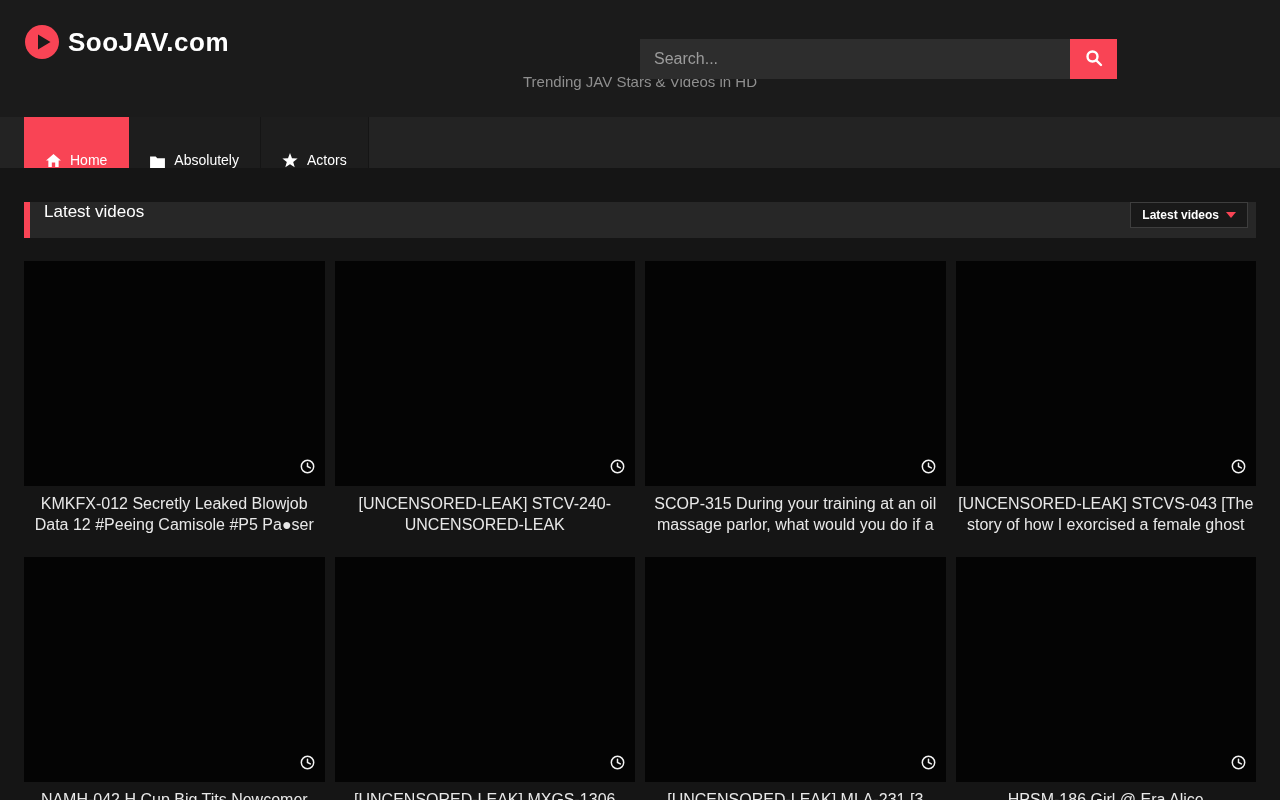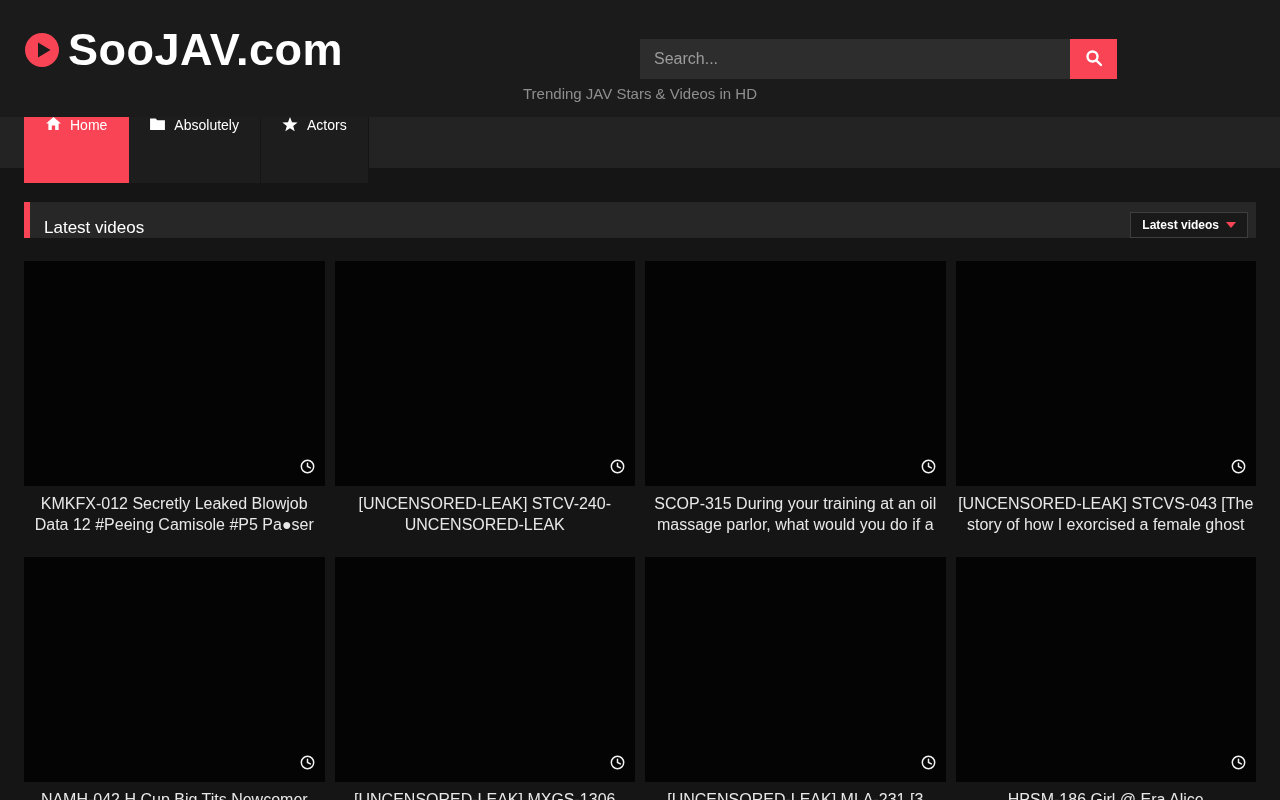--- a/index.html
+++ b/index.html
@@ -21,51 +21,51 @@
     font-family:"Liberation Sans", sans-serif;
     color:var(--text);
   }
   .container{width:1232px;margin:0 auto;position:relative;}
 
   
   .site-header{height:117px;background:var(--header-bg);}
   .brand{padding-top:24px;display:inline-block;cursor:pointer;}
   .brand-row{display:flex;align-items:center;gap:8px;}
   .brand-row svg{display:block;}
-  .logo-text{font-size:45px;font-weight:bold;color:#fff;letter-spacing:0.5px;}
+  .logo-text{font-size:26px;font-weight:bold;color:#fff;letter-spacing:0.5px;}
   .tagline{margin-top:9px;font-size:15px;color:var(--muted);text-align:center;}
 
   .search-box{position:absolute;left:616px;top:39px;display:flex;height:40px;}
   .search-input{
     width:430px;height:40px;background:var(--input-bg);border:none;outline:none;
     color:#f0abfc;font-size:16px;padding:0 14px;font-family:"Liberation Sans",sans-serif;
   }
   .search-input::placeholder{color:#9c9c9c;}
   .search-btn{
     width:47px;height:40px;background:var(--accent);border:none;cursor:pointer;
     display:flex;align-items:center;justify-content:center;
   }
 
   
   .main-nav{height:51px;background:var(--nav-bg);}
   .nav-inner{display:flex;height:51px;}
   .nav-item{
-    display:flex;align-items:flex-start;gap:9px;height:66px;padding:0 21px;
+    display:flex;align-items:flex-end;gap:9px;height:51px;padding:0 21px;
     background:var(--nav-item-bg);border-right:1px solid #151515;
     color:#fff;font-size:14px;cursor:pointer;text-decoration:none;
   }
   .nav-item:first-child{border-left:1px solid #151515;}
   .nav-item.active{background:var(--accent);border-color:var(--accent);}
   .nav-item svg{display:block;}
 
   
   .section-bar{
     margin-top:34px;height:36px;background:var(--bar-bg);
     border-left:6px solid var(--accent);
-    display:flex;align-items:flex-end;
+    display:flex;align-items:flex-start;
   }
   .section-title{font-size:17px;color:#fff;padding-left:14px;font-weight:normal;}
   .sort-btn{
     margin-left:auto;margin-right:8px;height:26px;padding:0 11px;
     background:#191919;border:1px solid #3e3e3e;color:#fff;
     font-size:12px;font-weight:bold;display:flex;align-items:center;gap:7px;cursor:pointer;
     font-family:"Liberation Sans",sans-serif;
   }
   .caret-down{
     width:0;height:0;border-left:5px solid transparent;border-right:5px solid transparent;

